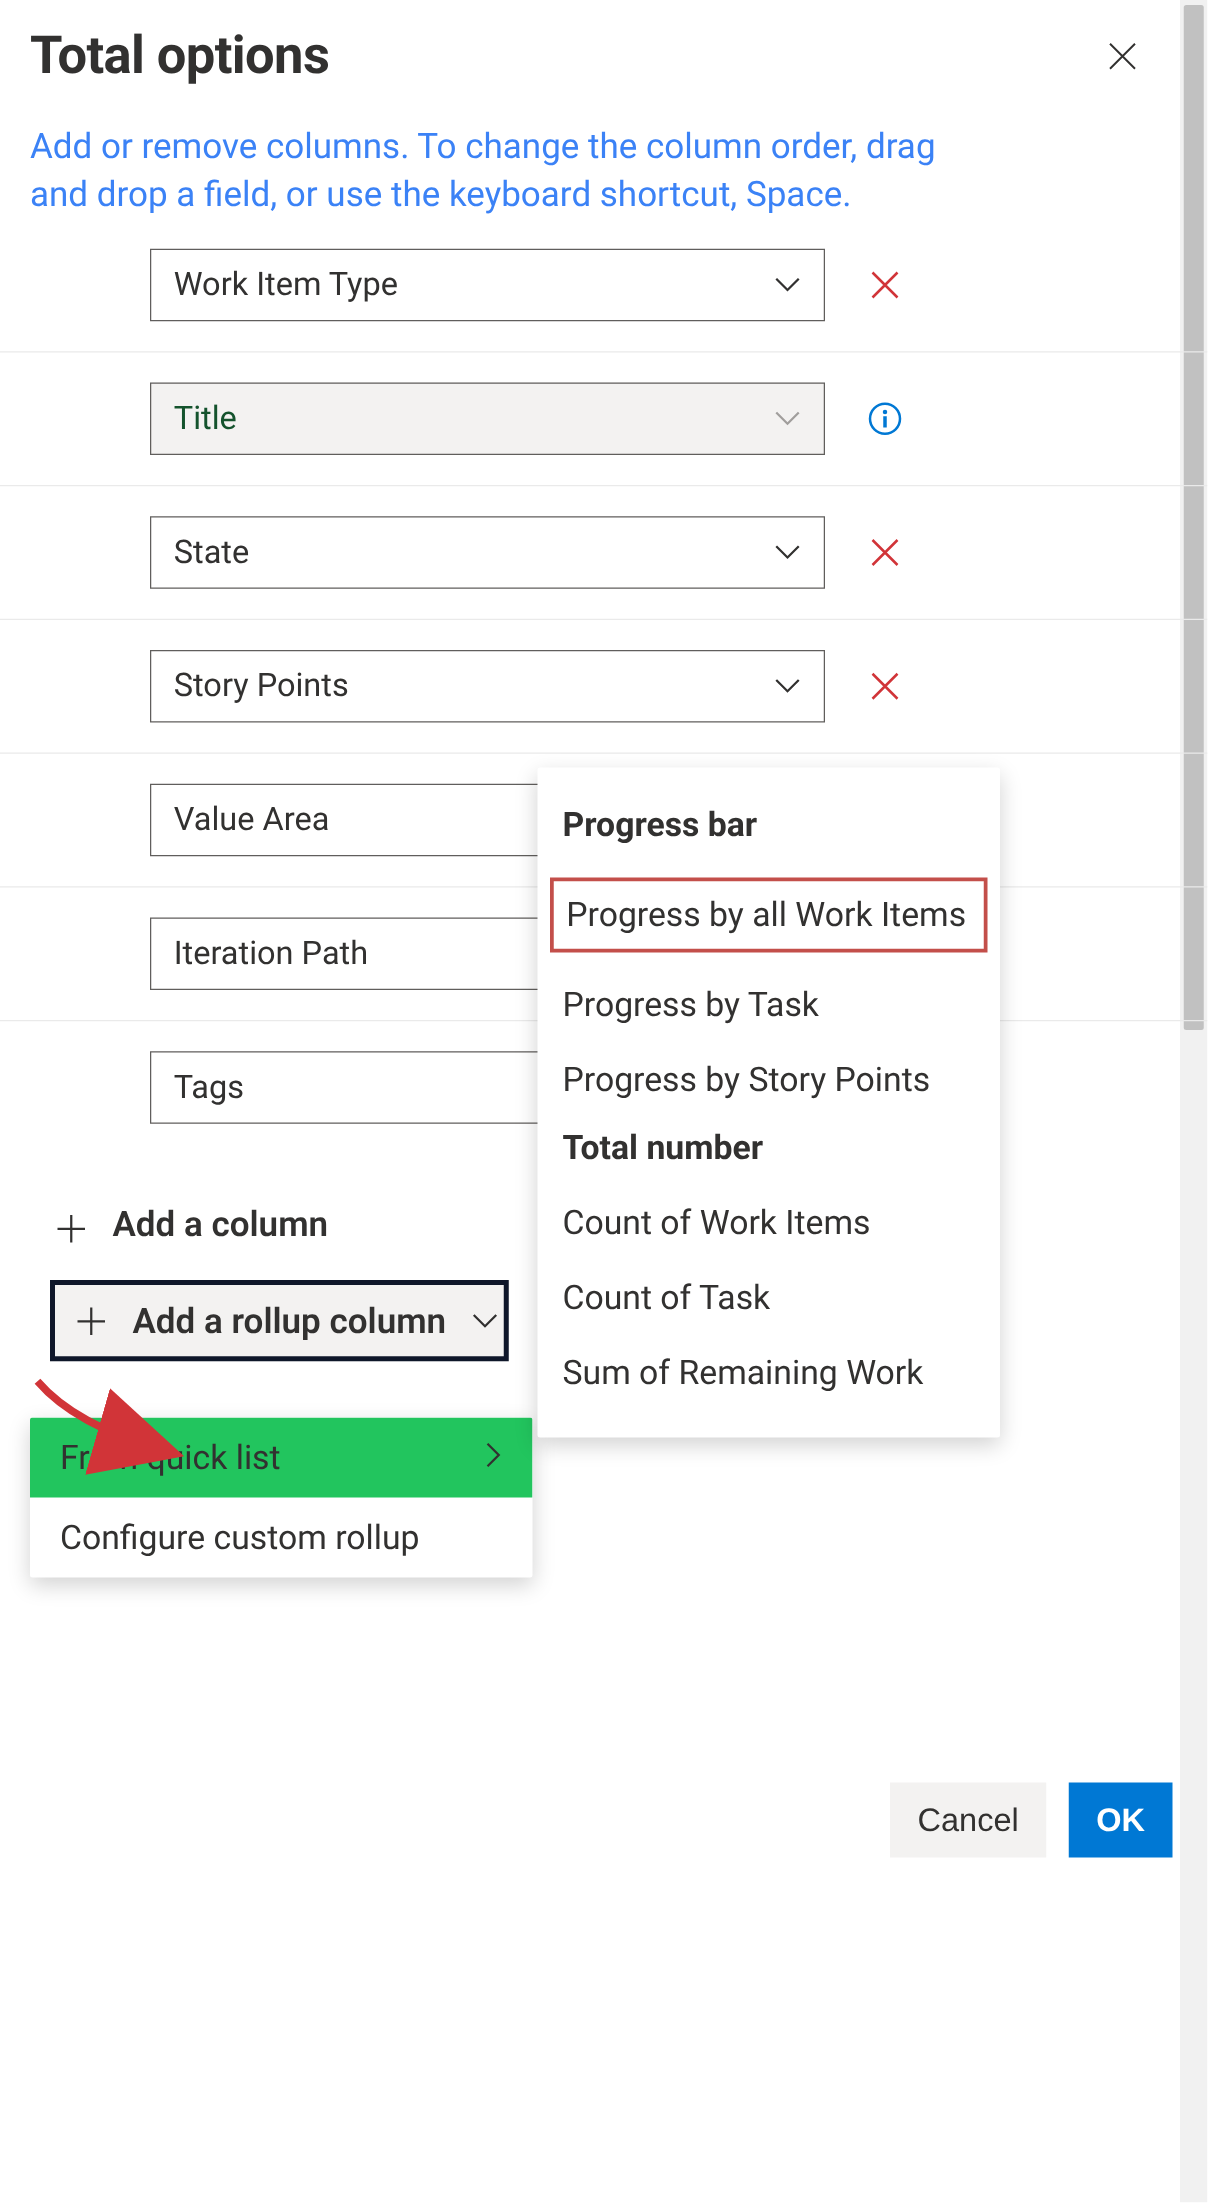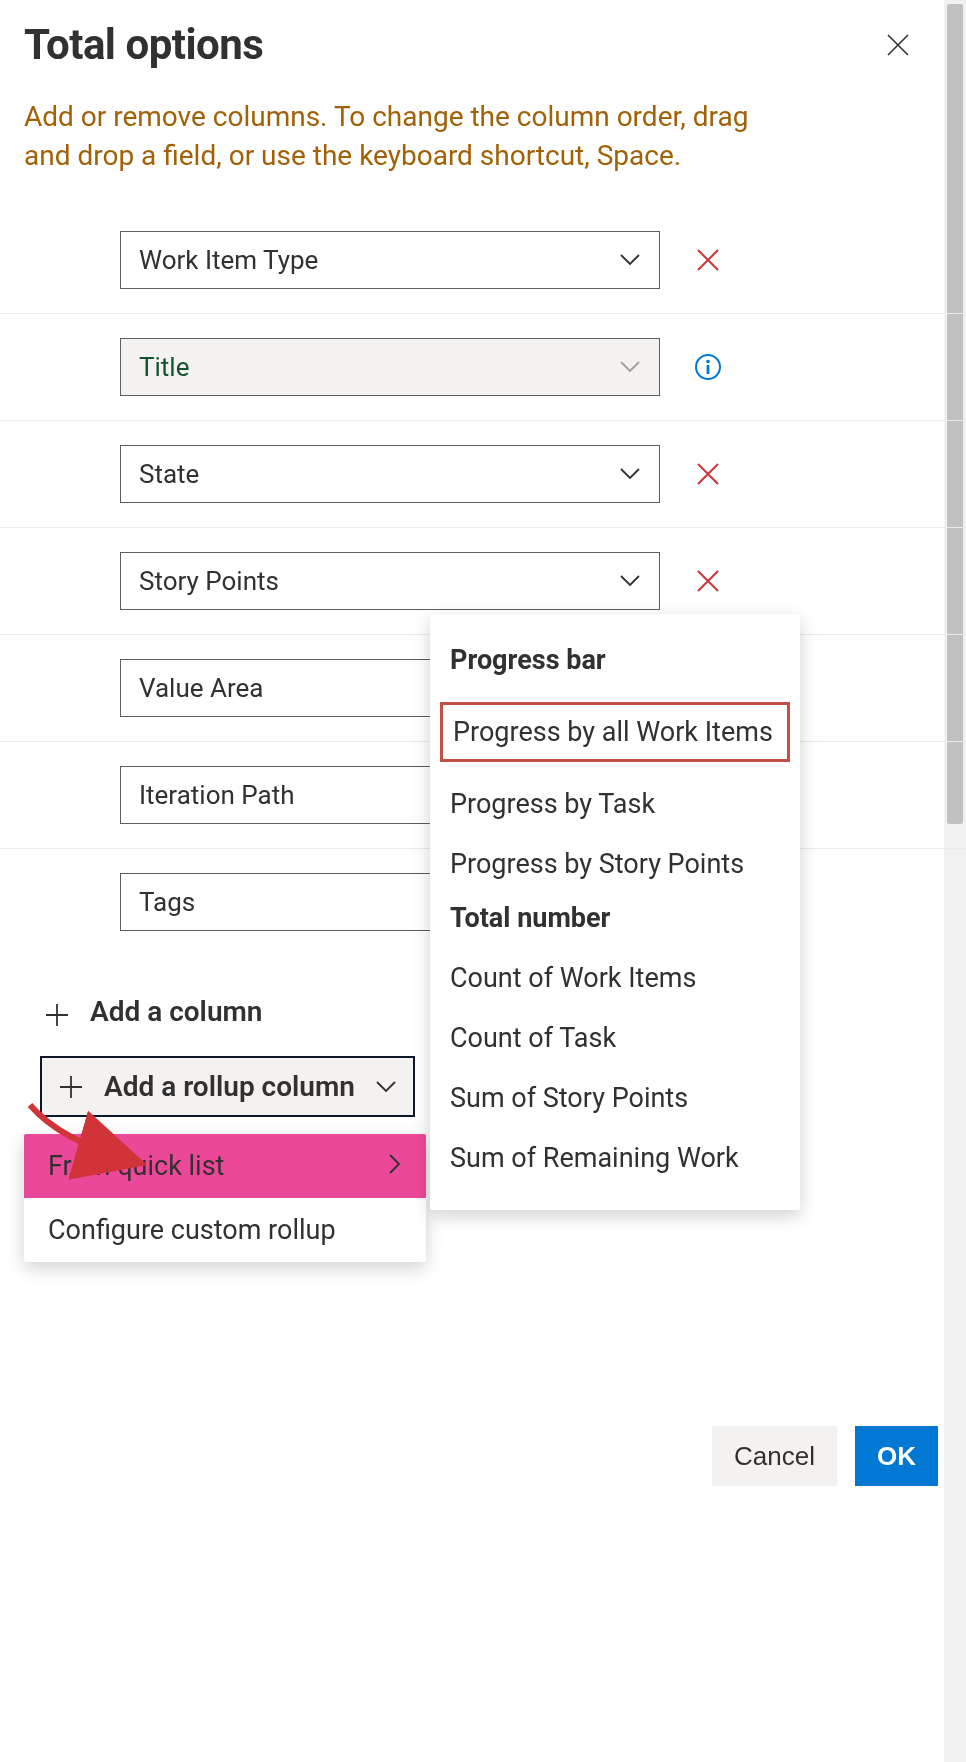--- a/index.html
+++ b/index.html
@@ -30,23 +30,22 @@
       letter-spacing: -0.5px;
     }
     .close-btn {
       width: 40px; height: 40px;
       display: flex; align-items: center; justify-content: center;
       cursor: pointer;
       margin-right: 24px;
     }
     .description {
       font-size: 28px;
-      color: #a16207;
+      color: #3b82f6;
       line-height: 1.4;
-      margin-bottom: 32px;
       max-width: 740px;
     }
     .col-list {
       margin-left: -24px;
       margin-right: -24px;
     }
     .col-row {
       display: flex;
       align-items: center;
       padding: 24px 24px;
@@ -94,23 +93,23 @@
       padding: 8px 4px;
     }
     .plus-icon { display:inline-flex; }
 
     .rollup-btn {
       display: inline-flex;
       align-items: center;
       gap: 20px;
       font-size: 28px;
       font-weight: 600;
-      padding: 12px 16px 12px 16px;
+      padding: 12px 4px 12px 16px;
       background: #f3f2f1;
-      border: 2px solid #0f172a;
+      border: 4px solid #0f172a;
       cursor: pointer;
       margin-top: 20px;
       position: relative;
     }
 
     .submenu {
       position: absolute;
       left: 24px;
       top: 1134px;
       width: 402px;
@@ -121,21 +120,21 @@
       overflow: hidden;
     }
     .submenu-item {
       display: flex;
       align-items: center;
       justify-content: space-between;
       padding: 16px 24px;
       font-size: 27px;
       cursor: pointer;
     }
-    .submenu-item.hl { background: #ec4899; }
+    .submenu-item.hl { background: #22c55e; }
 
     .flyout {
       position: absolute;
       left: 430px;
       top: 614px;
       width: 370px;
       background: #fff;
       box-shadow: 0 6px 18px rgba(0,0,0,0.18);
       border-radius: 2px;
       z-index: 6;
@@ -361,21 +360,20 @@
 </div>
 
 <div class="flyout">
   <div class="flyout-header">Progress bar</div>
   <div class="flyout-item hl"><span>Progress by all Work Items</span></div>
   <div class="flyout-item"><span>Progress by Task</span></div>
   <div class="flyout-item"><span>Progress by Story Points</span></div>
   <div class="flyout-header">Total number</div>
   <div class="flyout-item"><span>Count of Work Items</span></div>
   <div class="flyout-item"><span>Count of Task</span></div>
-  <div class="flyout-item"><span>Sum of Story Points</span></div>
   <div class="flyout-item"><span>Sum of Remaining Work</span></div>
 </div>
 
 <svg class="arrow" style="left:20px; top:1100px;" width="140" height="80" viewBox="0 0 140 80">
   <defs>
     <marker id="ah" markerWidth="12" markerHeight="12" refX="9" refY="6" orient="auto">
       <path d="M0 0 L12 6 L0 12 Z" fill="#d13438"></path>
     </marker>
   </defs>
   <path d="M10 5 Q40 40 110 60" stroke="#d13438" stroke-width="6" fill="none" marker-end="url(#ah)"></path>

